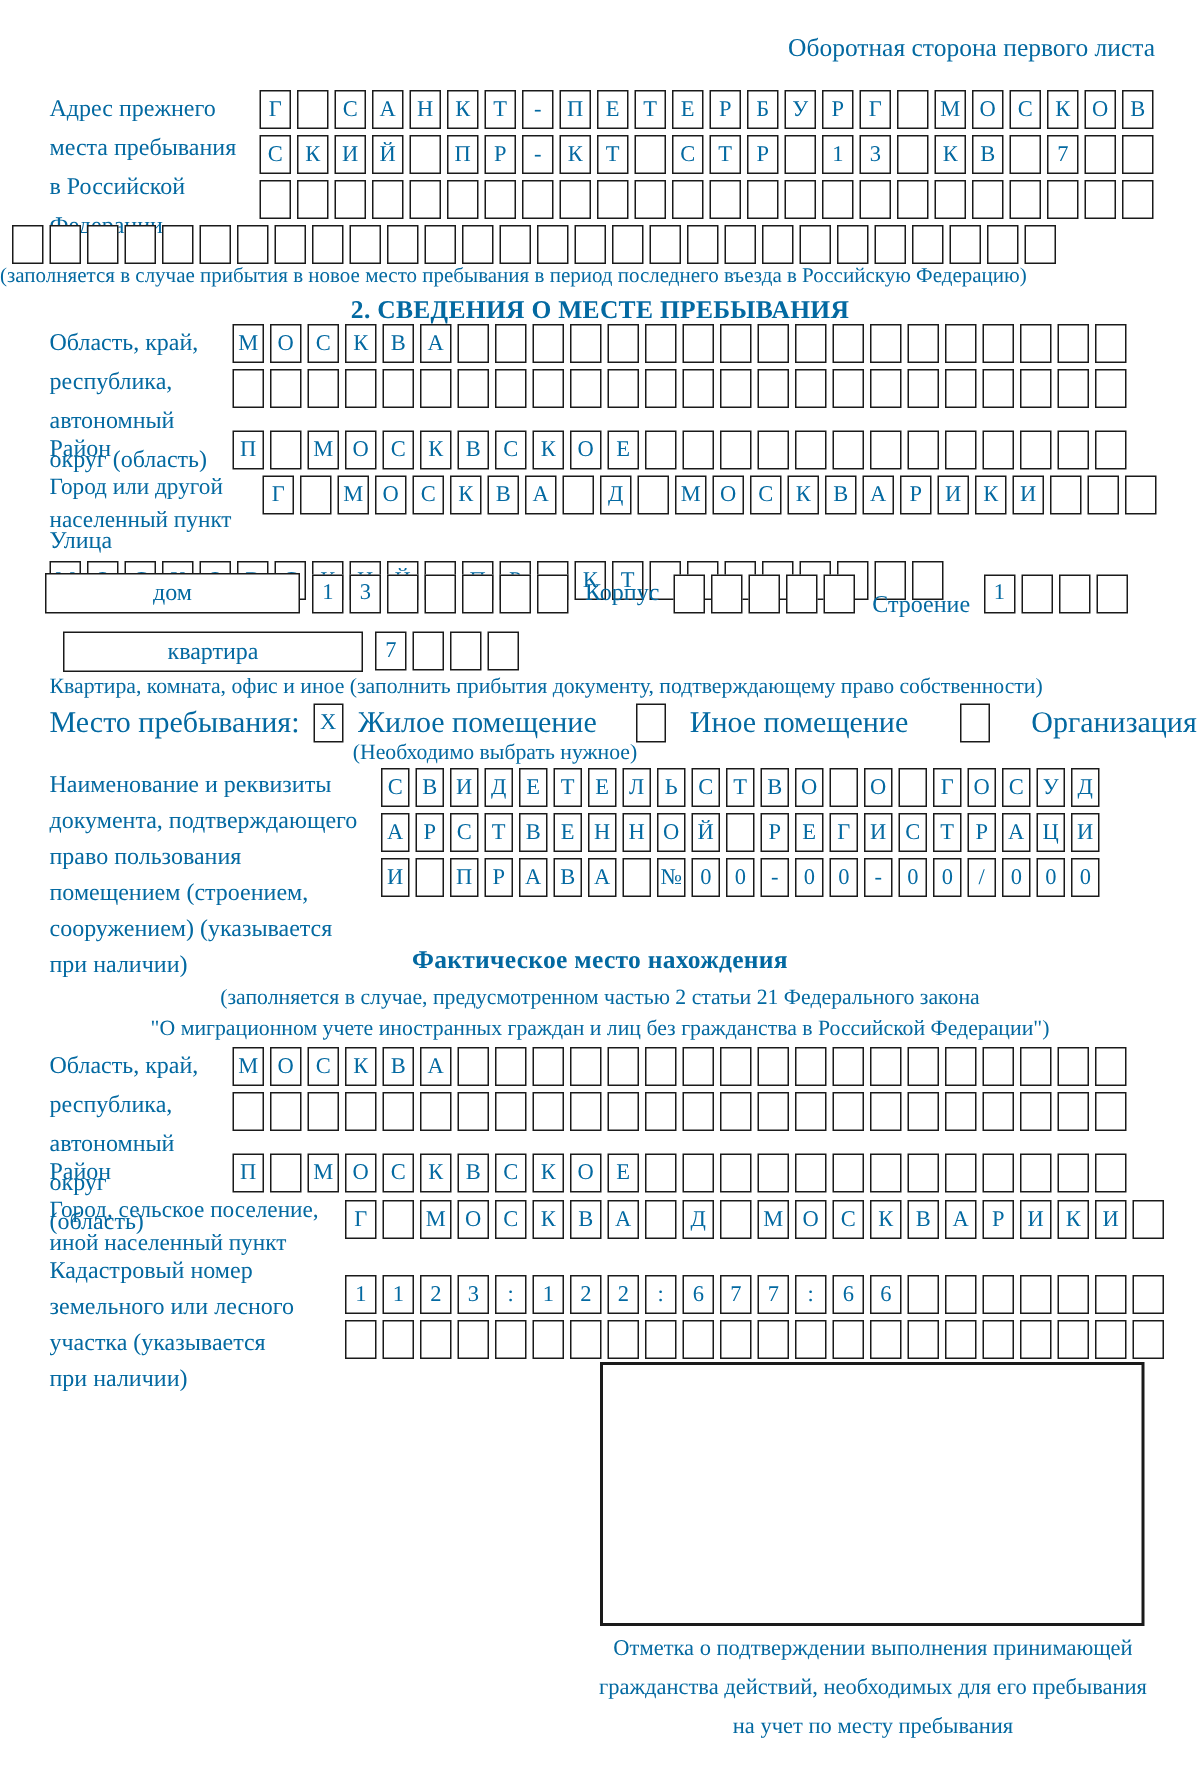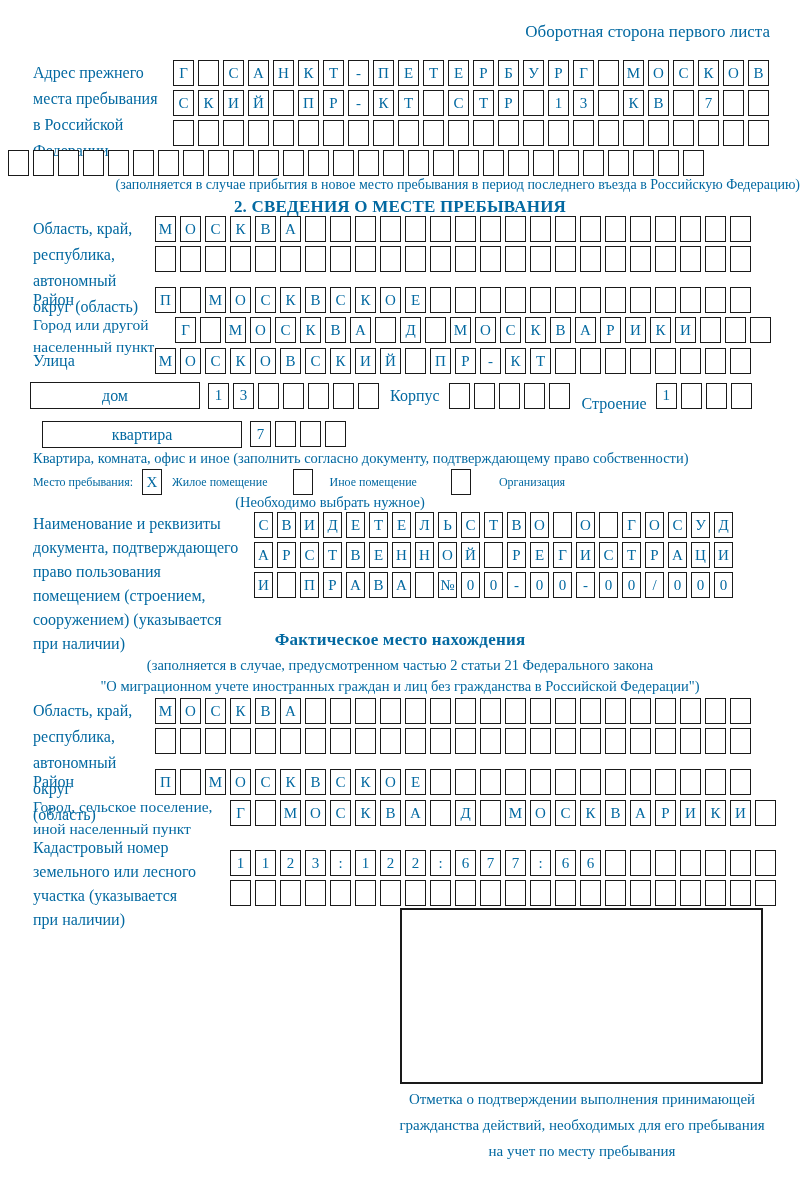--- a/index.html
+++ b/index.html
@@ -4,21 +4,21 @@
 <style>
   html,body{margin:0;padding:0;background:#888;}
   .page{
     position:relative;width:800px;height:1180px;margin:0 auto;
     background:#ffffff;color:#0369a1;overflow:hidden;
     font-family:"Liberation Serif","DejaVu Serif",serif;
   }
   .abs{position:absolute;}
   .hdr-note{font-size:17px;}
   .sec-title{width:100%;text-align:center;font-weight:bold;font-size:17px;letter-spacing:.2px;}
-  .note{font-size:14px;text-align:right;width:100%;}
+  .note{font-size:14px;text-align:left;width:100%;}
   .row{display:flex;align-items:flex-start;}
   .lbl{font-size:16px;line-height:26px;flex:none;}
   .lbl.lh24{line-height:24px;}
   .lbl.lh22{line-height:22px;font-size:15.5px;}
   .stack>.cellrow{margin-bottom:4px;}
   .cellrow{display:flex;gap:4px;}
   .cell{
     box-sizing:border-box;flex:none;width:21px;height:26px;
     border:1.6px solid #1a1a1a;display:flex;align-items:center;justify-content:center;
     font-size:15px;background:#fff;
@@ -26,21 +26,21 @@
   .compact .cell{width:19px;}
   .widebox{
     box-sizing:border-box;border:1.6px solid #1a1a1a;height:27px;flex:none;
     display:flex;align-items:center;justify-content:center;font-size:16px;background:#fff;
   }
   .inline-lbl{font-size:16px;line-height:27px;flex:none;}
   .chk{
     box-sizing:border-box;flex:none;width:20px;height:26px;border:1.6px solid #1a1a1a;
     display:flex;align-items:center;justify-content:center;font-size:15px;background:#fff;
   }
-  .m-label{font-size:12px;line-height:26px;text-align:right;}
+  .m-label{font-size:20px;line-height:26px;text-align:right;}
   .stamp{box-sizing:border-box;border:2px solid #1a1a1a;background:#fff;}
   .caption{font-size:15px;line-height:26px;text-align:center;}
   .fact-notes{font-size:14.5px;line-height:21px;text-align:center;width:100%;}
 </style>
 </head>
 <body>
 
 <div class="page">
 
   <div class="abs hdr-note" style="top:22px;right:30px;">Оборотная сторона первого листа</div>
@@ -286,21 +286,21 @@
         <span class="cell">Р</span>
         <span class="cell">И</span>
         <span class="cell">К</span>
         <span class="cell">И</span>
         <span class="cell"></span>
         <span class="cell"></span>
         <span class="cell"></span>
       </div>
   </div>
 
-  <div class="abs row" style="top:348px;left:33px;">
+  <div class="abs row" style="top:348px;left:33px;flex-direction:column;">
     <div class="lbl" style="width:122px;">Улица</div>
     <div class="cellrow">
         <span class="cell">М</span>
         <span class="cell">О</span>
         <span class="cell">С</span>
         <span class="cell">К</span>
         <span class="cell">О</span>
         <span class="cell">В</span>
         <span class="cell">С</span>
         <span class="cell">К</span>
@@ -357,21 +357,21 @@
     <div class="widebox" style="width:200px;">
       <span>квартира</span>
     </div>
     <div class="cellrow" style="margin-left:8px;">
         <span class="cell">7</span>
         <span class="cell"></span>
         <span class="cell"></span>
         <span class="cell"></span>
       </div>
   </div>
-  <div class="abs" style="top:450px;left:33px;font-size:14.5px;">Квартира, комната, офис и иное (заполнить согласно документу, подтверждающему право собственности)</div>
+  <div class="abs" style="top:450px;left:33px;font-size:14.5px;">Квартира, комната, офис и иное (заполнить прибытия документу, подтверждающему право собственности)</div>
 
   <div class="abs row" style="top:469px;left:33px;align-items:center;">
     <span class="m-label">Место пребывания:</span>
     <span class="chk" style="margin:0 10px 0 9px;">X</span>
     <span class="m-label">Жилое помещение</span>
     <span class="chk" style="margin:0 16px 0 26px;"></span>
     <span class="m-label">Иное помещение</span>
     <span class="chk" style="margin:0 28px 0 34px;"></span>
     <span class="m-label">Организация</span>
   </div>

